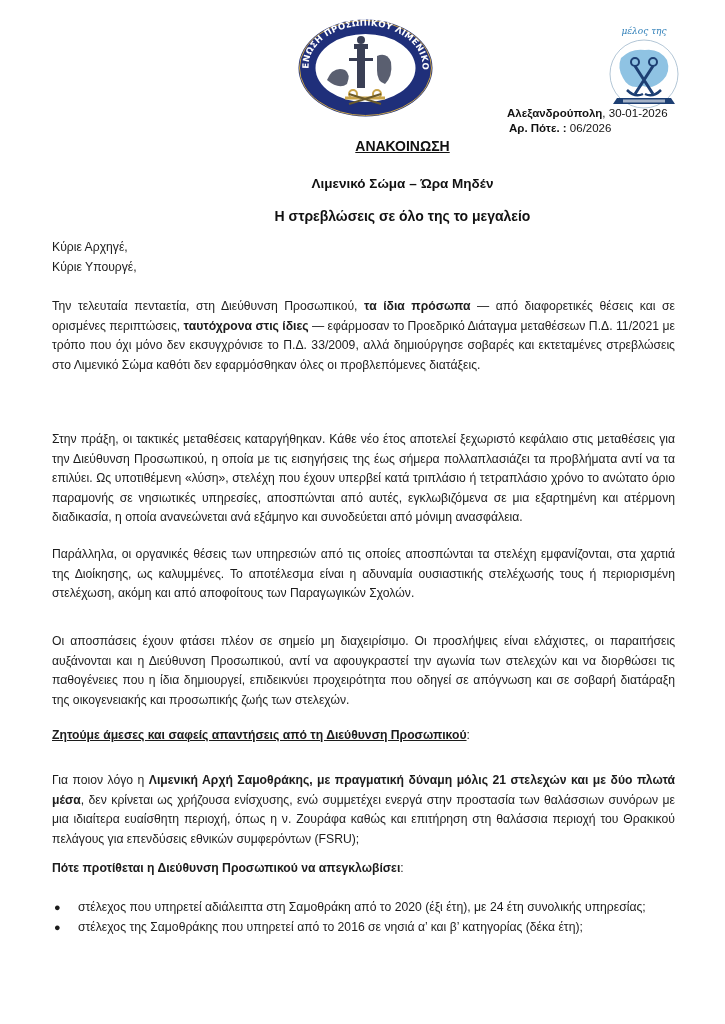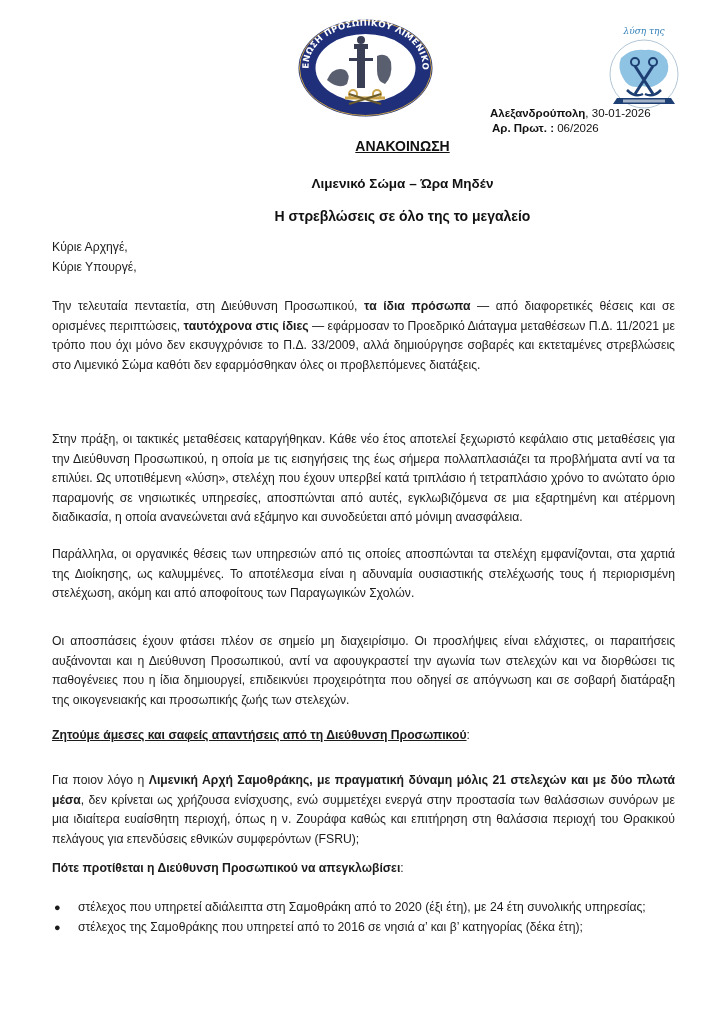--- a/index.html
+++ b/index.html
@@ -10,21 +10,21 @@
     }
     .page { position: absolute; left: 0; top: 0; width: 725px; height: 1024px; }
 
     
     .logo-left { position: absolute; left: 297px; top: 18px; width: 137px; height: 100px; }
     .logo-right-wrap { position: absolute; left: 598px; top: 26px; width: 92px; height: 88px; text-align: center; }
     .member-label { display: block; font-family: "DejaVu Serif", serif; font-style: italic; font-size: 9px; color: #2f7fb8; line-height: 10px; }
     .logo-right { display: block; margin: 2px auto 0 auto; width: 78px; height: 74px; }
 
     
-    .meta { position: absolute; left: 490px; top: 106px; font-family: "Liberation Sans", sans-serif; font-size: 11.5px; line-height: 15px; color: #111; }
+    .meta { position: absolute; left: 507px; top: 106px; font-family: "Liberation Sans", sans-serif; font-size: 11.5px; line-height: 15px; color: #111; }
     .meta .line2 { padding-left: 2px; }
     .b { font-weight: bold; }
 
     
     .title { position: absolute; left: 0; width: 725px; text-align: center; font-family: "Liberation Sans", sans-serif; font-weight: bold; color: #111; padding-left: 40px; }
     .t1 { top: 138px; font-size: 14px; text-decoration: underline; }
     .t2 { top: 176px; font-size: 13.5px; }
     .t3 { top: 208px; font-size: 14px; }
 
     
@@ -75,41 +75,41 @@
       <path d="M 80 38 q 10 -4 14 6 q 2 14 -6 22 q -8 -2 -8 -14 z" fill="#5a5f70"></path>
 
       <path d="M 48 80 l 40 0" stroke="#c9a44a" stroke-width="3"></path>
       <circle cx="56" cy="76" r="4" fill="none" stroke="#c9a44a" stroke-width="2"></circle>
       <circle cx="80" cy="76" r="4" fill="none" stroke="#c9a44a" stroke-width="2"></circle>
       <path d="M 52 86 l 32 -10 M 52 76 l 32 10" stroke="#6b5a2a" stroke-width="2"></path>
     </svg>
   </div>
 
   <div class="logo-right-wrap">
-    <span class="member-label">λύση της</span>
+    <span class="member-label">μέλος της</span>
     <svg class="logo-right" viewBox="0 0 78 74">
       <circle cx="39" cy="36" r="34" fill="#ffffff" stroke="#9fb7cc" stroke-width="0.8"></circle>
       <path d="M 16 20 q 10 -10 24 -8 q 14 -2 22 10 q 4 12 -4 20 q -10 10 -20 6 q -14 4 -20 -8 q -6 -10 -2 -20 z" fill="#8fc3e3"></path>
 
       <circle cx="30" cy="24" r="4" fill="none" stroke="#1d3f73" stroke-width="2"></circle>
       <circle cx="48" cy="24" r="4" fill="none" stroke="#1d3f73" stroke-width="2"></circle>
       <path d="M 30 28 L 48 56 M 48 28 L 30 56" stroke="#1d3f73" stroke-width="3"></path>
       <path d="M 22 52 q 8 8 16 4 M 56 52 q -8 8 -16 4" stroke="#1d3f73" stroke-width="2.5" fill="none"></path>
 
       <path d="M 12 60 L 66 60 L 70 66 L 8 66 Z" fill="#1d3f73"></path>
       <rect x="18" y="61.5" width="42" height="3" fill="#ffffff" opacity="0.6"></rect>
     </svg>
   </div>
 
   <div class="meta">
     <div>
       <span class="b">Αλεξανδρούπολη</span><span>, 30-01-2026</span>
     </div>
     <div class="line2">
-      <span class="b">Αρ. Πρωτ. :</span><span> 06/2026</span>
+      <span class="b">Αρ. Πότε. :</span><span> 06/2026</span>
     </div>
   </div>
 
   <div class="title t1">ΑΝΑΚΟΙΝΩΣΗ</div>
   <div class="title t2">Λιμενικό Σώμα – Ώρα Μηδέν</div>
   <div class="title t3">Η στρεβλώσεις σε όλο της το μεγαλείο</div>
 
   <div class="body-text salutation">
     <div>Κύριε Αρχηγέ,</div>
     <div>Κύριε Υπουργέ,</div>

